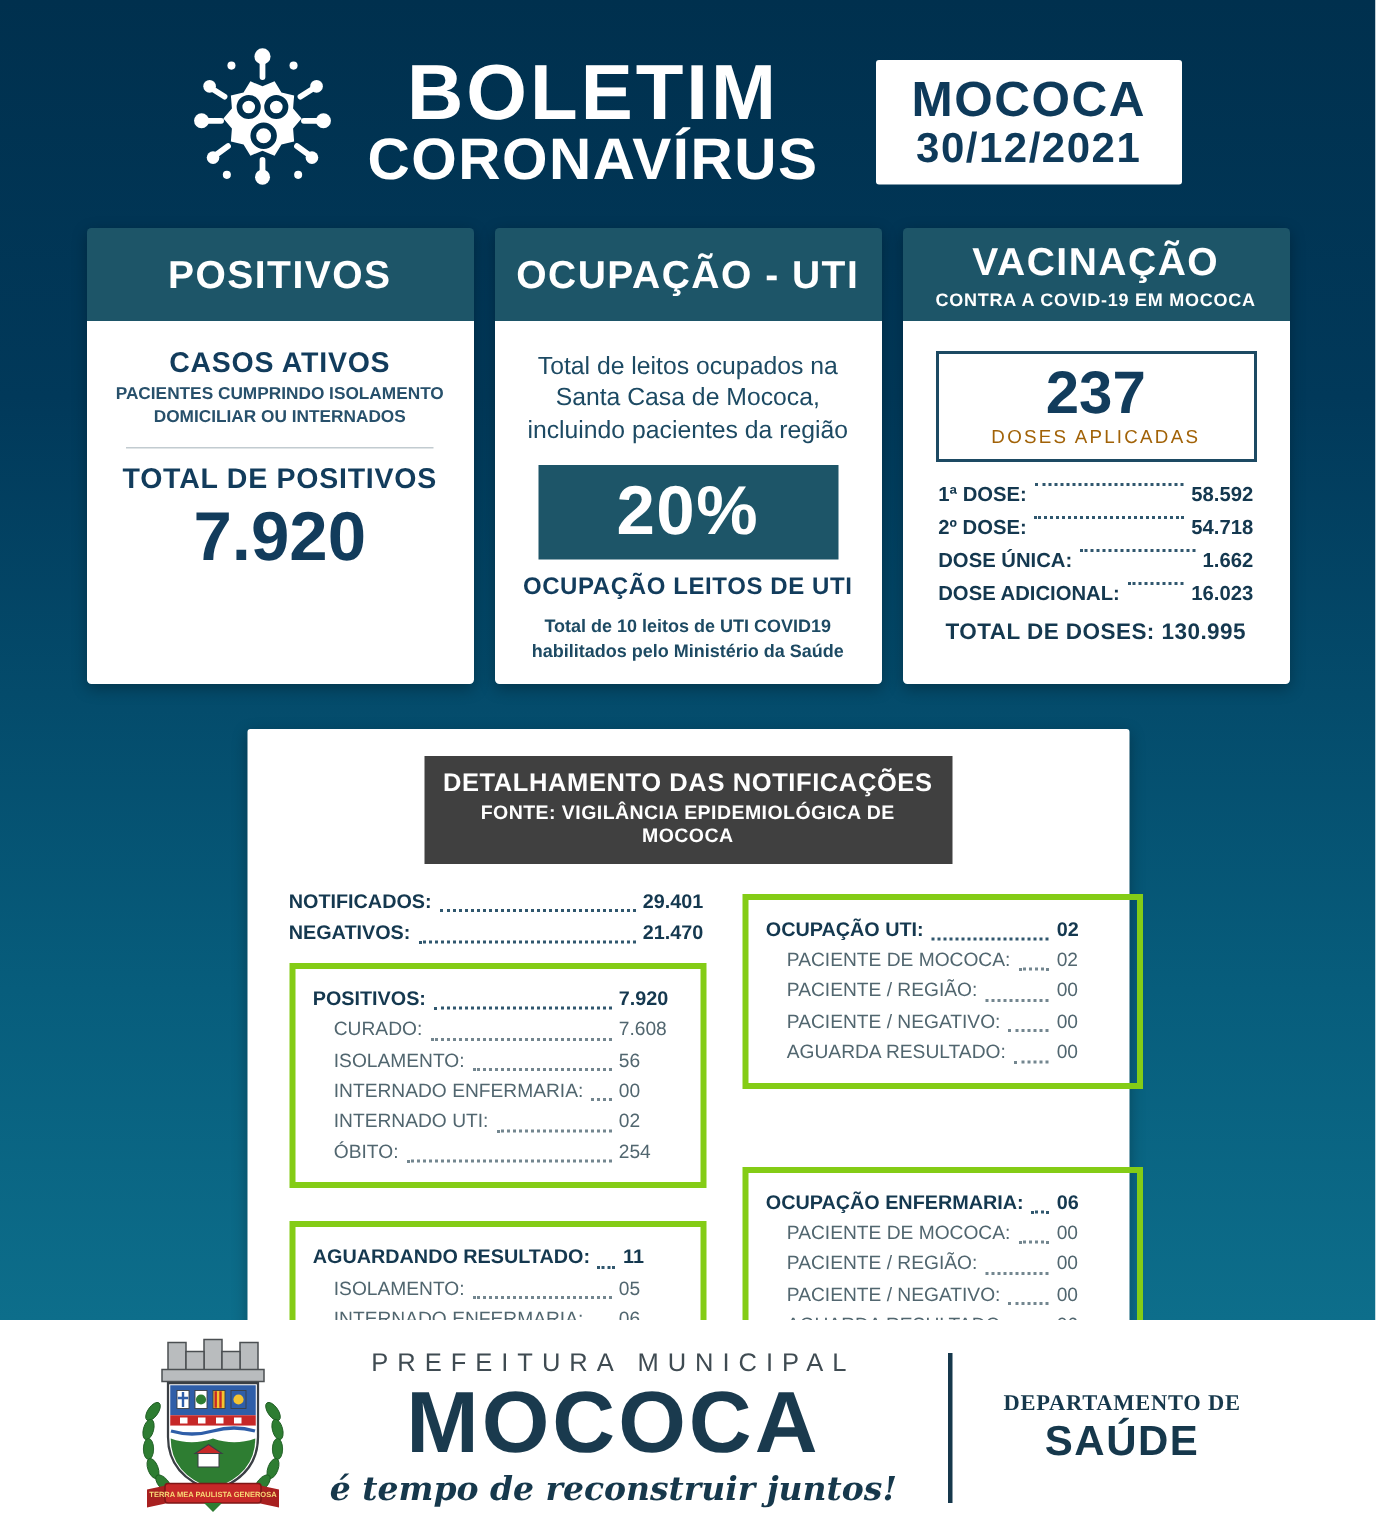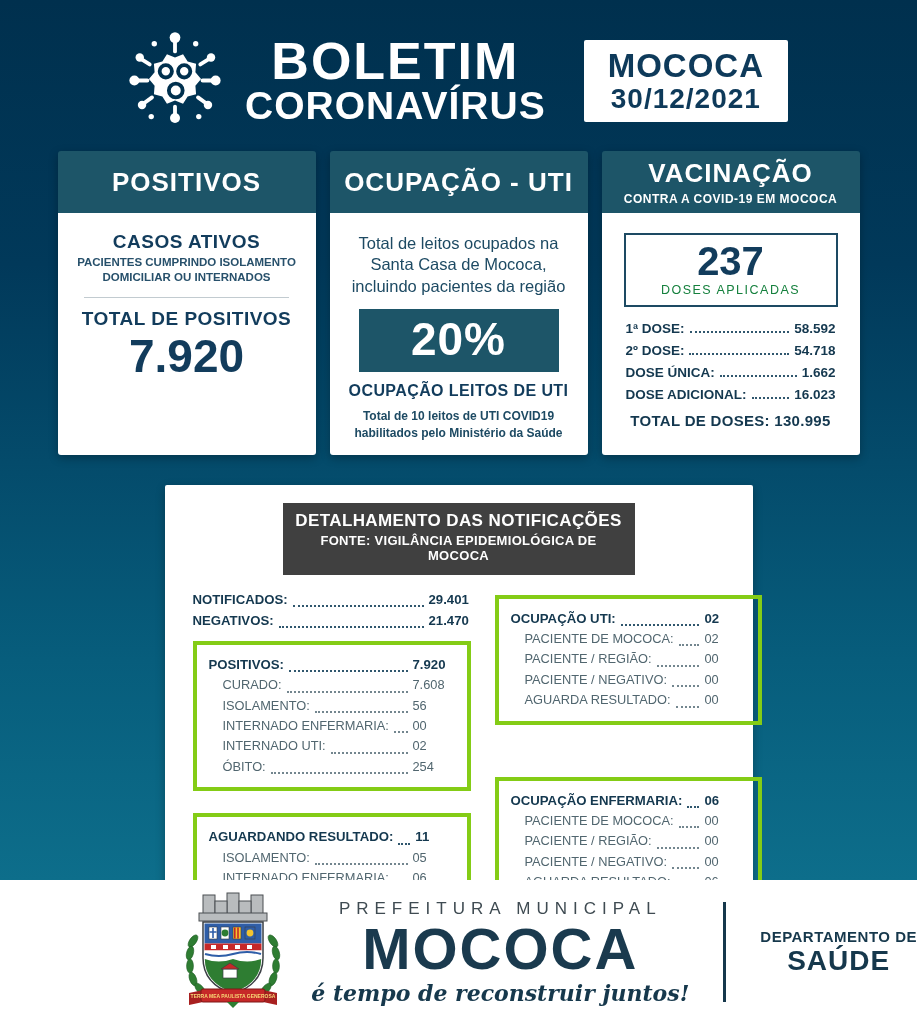--- a/index.html
+++ b/index.html
@@ -49,23 +49,23 @@
   
   .uti-desc { font-size:16.5px; color:#1d4a63; line-height:1.3; margin-top:8px; padding:0 4px; }
   .pct-box { background:#1d5568; color:#fff; width:200px; margin:12px auto 0; padding:3px 0 6px;text-align:center; }
   .pct-value { font-size:46px; font-weight:800; letter-spacing:1px; }
   .pct-label { font-size:16px; font-weight:800; letter-spacing:.4px; margin-top:10px; color:#123c5c; }
   .uti-note { font-size:12px; font-weight:700; color:#1d4a63; line-height:1.35; margin-top:8px; }
 
   
   .today-box { border:2px solid #1d4a63; margin:8px 10px 0; padding:6px 4px 8px; }
   .today-value { font-size:40px; font-weight:800; line-height:1.0; }
-  .today-label { font-size:12.5px; letter-spacing:1.5px; color:#15803d; margin-top:2px; }
+  .today-label { font-size:12.5px; letter-spacing:1.5px; color:#a16207; margin-top:2px; }
   .dose-list { margin:14px 12px 0; }
-  .dose-row { display:flex; align-items:flex-end; font-size:13.5px; font-weight:800; color:#14384f; margin-bottom:7px; }
+  .dose-row { display:flex; align-items:flex-start; font-size:13.5px; font-weight:800; color:#14384f; margin-bottom:7px; }
   .dose-row .lbl { white-space:nowrap; }
   .dose-row .val { white-space:nowrap; }
   .leader { flex:1; border-bottom:2px dotted #30576e; margin:0 5px 3px; min-width:12px; }
   .doses-total { font-size:15px; font-weight:800; color:#14384f; margin-top:10px; letter-spacing:.3px; }
 
   
   .detail-panel {
     background:#fff; width:588px; margin-top:30px; border-radius:2px;
     box-shadow:0 3px 10px rgba(0,0,0,.28); padding:18px 28px 20px;
   }
@@ -86,28 +86,28 @@
   .srow.indent { padding-left:14px; }
   .srow .leader { border-bottom-color:#73868f; }
   .srow.head .leader { border-bottom-color:#30576e; }
 
   .stat-box { border:4px solid #84cc16; padding:9px 12px 10px; margin-top:10px; }
   .box-gap { margin-top:22px; }
   .rbox-first { margin-top:6px; }
   .rbox-second { margin-top:52px; }
 
   
-  .footer { flex:1; background:#fff; display:flex; align-items:center; justify-content:flex-end; gap:26px; }
+  .footer { flex:1; background:#fff; display:flex; align-items:center; justify-content:center; gap:26px; }
   .brand-block { text-align:center; color:#1a3a4e; }
   .brand-small { font-size:17px; letter-spacing:6px; color:#3f4b52; font-weight:400; }
   .brand-name { font-size:58px; font-weight:800; letter-spacing:2px; line-height:1.0; margin-top:1px; }
   .brand-tagline { font-family:"DejaVu Serif","Liberation Serif",serif; font-style:italic; font-weight:700; font-size:22px; margin-top:2px; color:#16384c; }
   .footer-divider { width:3px; height:100px; background:#16384c; margin:0 8px; }
   .dept-block { text-align:center; color:#16384c; }
-  .dept-line1 { font-size:15px; font-weight:700; letter-spacing:.5px; }
+  .dept-line1 { font-size:15px; font-weight:700; letter-spacing:.5px;font-family:Liberation Serif, serif; }
   .dept-line2 { font-size:28px; font-weight:800; letter-spacing:1px; }
 </style>
 </head>
 <body>
 
 <div class="screen">
 
   <div class="bulletin">
 
     <div class="masthead">

